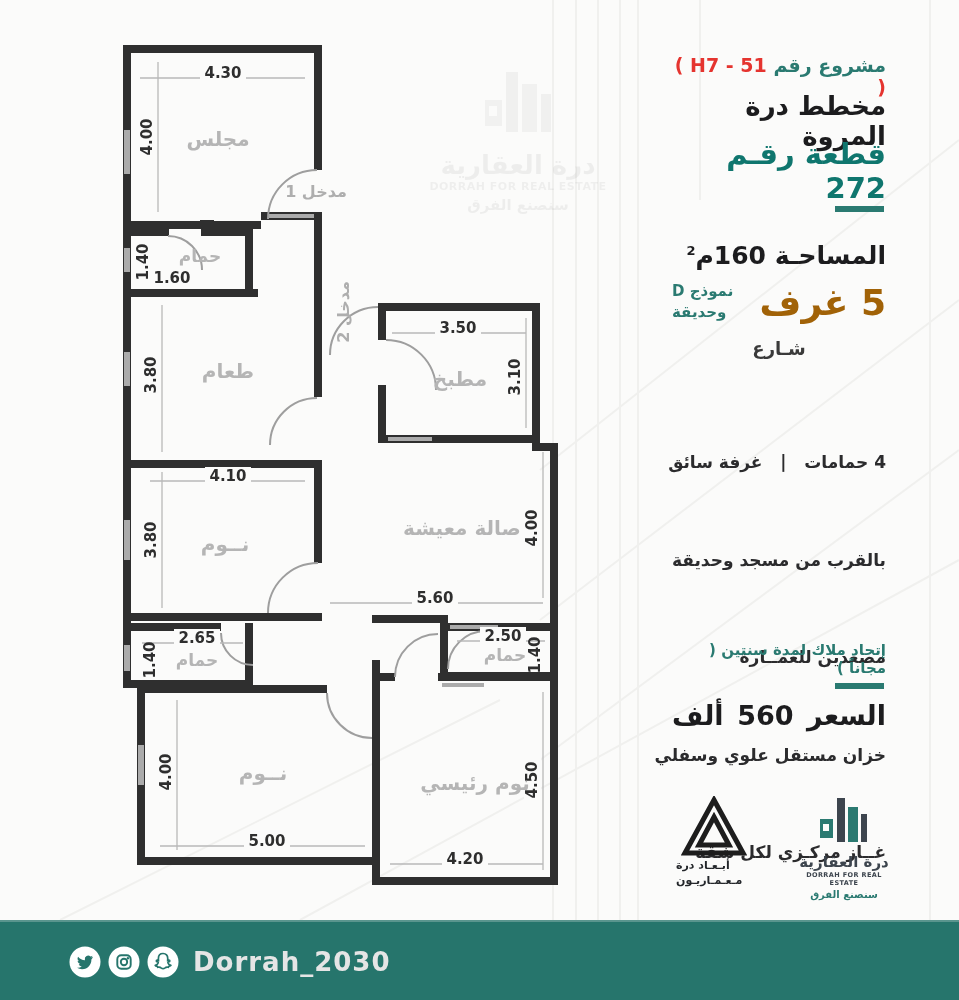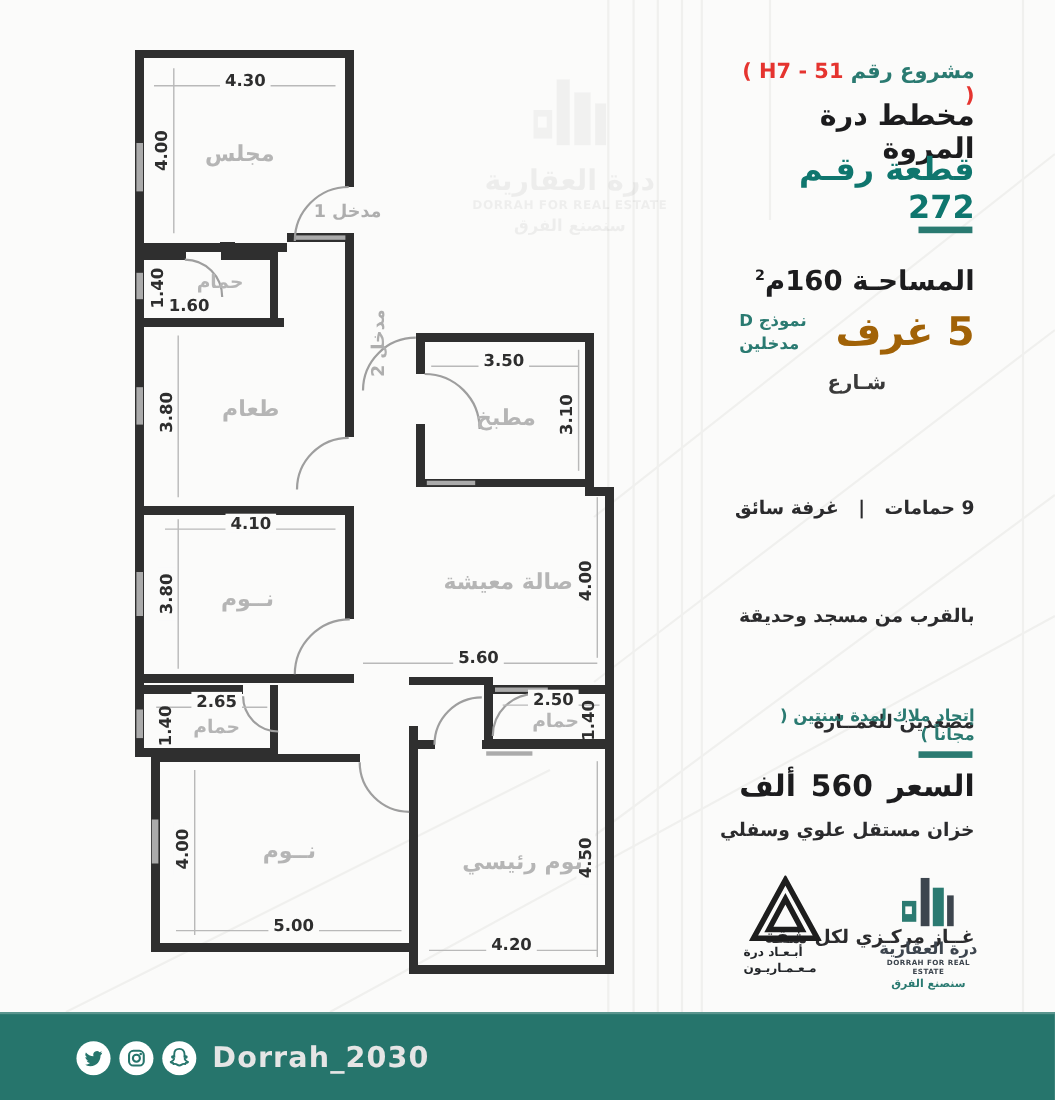--- a/index.html
+++ b/index.html
@@ -250,28 +250,28 @@
 <div class="abs divider" style="top:206px;"></div>
 
 <div class="abs col area-line rtl">
   <span>المساحـة 160م</span><sup>2</sup>
 </div>
 
 <div class="abs col rooms-block rtl">
   <span class="rooms-big">5 غرف</span>
   <span class="model">
     <span>نموذج D</span><br>
-    <span>مدخلين</span>
+    <span>وحديقة</span>
   </span>
 </div>
 
 <div class="abs street rtl" style="right:73px;">شـارع</div>
 
 <div class="abs col features rtl">
-  <div>9 حمامات   |   غرفة سائق</div>
+  <div>4 حمامات   |   غرفة سائق</div>
   <div>بالقرب من مسجد وحديقة</div>
   <div>مصعدين للعمــارة</div>
   <div>خزان مستقل علوي وسفلي</div>
   <div>غــاز مركـزي لكل شقة</div>
   
   
 </div>
 
 <div class="abs col note rtl">إتحاد ملاك لمدة سنتين ( مجاناً )</div>
 <div class="abs divider" style="top:683px;"></div>

